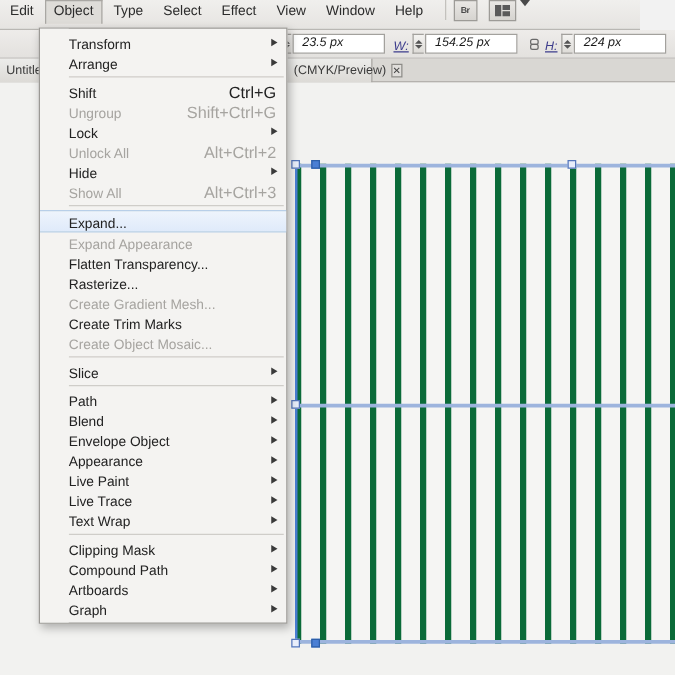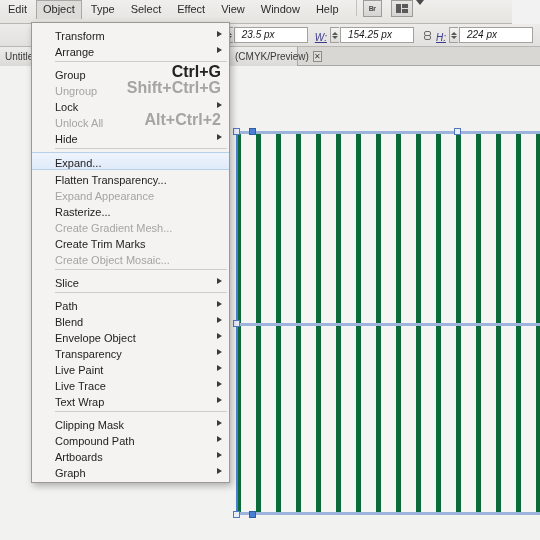--- a/index.html
+++ b/index.html
@@ -194,21 +194,21 @@
     position: relative;
     height: 16px;
     display: flex; align-items: flex-end;
     padding-left: 23px; padding-right: 8px;
     font-size: 11px; color: #222;
     white-space: nowrap;
   }
   .dd-item .lbl { flex: 0 0 auto; }
   .dd-item .sc {
     margin-left: auto;
-    font-size: 16px; color: #222; font-weight: bold;
+    font-size: 13px; color: #222;
   }
   .dd-item.disabled .lbl,
   .dd-item.disabled .sc { color: #a6a4a0; }
   .dd-item.highlight {
     background: linear-gradient(to bottom,#eef4fc,#dfeafa);
     border-top: 1px solid #b8cfe8;
     border-bottom: 1px solid #b8cfe8;
     height: 18px;
   }
   .dd-arrow {
@@ -337,49 +337,53 @@
   <div class="dd-item">
         <span class="lbl">Transform</span>
         <span class="dd-arrow"></span>
       </div>
       <div class="dd-item">
         <span class="lbl">Arrange</span>
         <span class="dd-arrow"></span>
       </div>
       <div class="dd-sep"></div>
       <div class="dd-item">
-        <span class="lbl">Group</span>
+        <span class="lbl">Shift</span>
         <span class="sc">Ctrl+G</span>
       </div>
       <div class="dd-item disabled">
         <span class="lbl">Ungroup</span>
         <span class="sc">Shift+Ctrl+G</span>
       </div>
       <div class="dd-item">
         <span class="lbl">Lock</span>
         <span class="dd-arrow"></span>
       </div>
       <div class="dd-item disabled">
         <span class="lbl">Unlock All</span>
         <span class="sc">Alt+Ctrl+2</span>
       </div>
       <div class="dd-item">
         <span class="lbl">Hide</span>
         <span class="dd-arrow"></span>
+      </div>
+      <div class="dd-item disabled">
+        <span class="lbl">Show All</span>
+        <span class="sc">Alt+Ctrl+3</span>
       </div>
       <div class="dd-sep"></div>
       <div class="dd-item highlight">
         <span class="lbl">Expand...</span>
       </div>
+      <div class="dd-item disabled">
+        <span class="lbl">Expand Appearance</span>
+      </div>
       <div class="dd-item">
         <span class="lbl">Flatten Transparency...</span>
       </div>
-      <div class="dd-item disabled">
-        <span class="lbl">Expand Appearance</span>
-      </div>
       <div class="dd-item">
         <span class="lbl">Rasterize...</span>
       </div>
       <div class="dd-item disabled">
         <span class="lbl">Create Gradient Mesh...</span>
       </div>
       <div class="dd-item">
         <span class="lbl">Create Trim Marks</span>
       </div>
       <div class="dd-item disabled">
@@ -397,21 +401,21 @@
       </div>
       <div class="dd-item">
         <span class="lbl">Blend</span>
         <span class="dd-arrow"></span>
       </div>
       <div class="dd-item">
         <span class="lbl">Envelope Object</span>
         <span class="dd-arrow"></span>
       </div>
       <div class="dd-item">
-        <span class="lbl">Transparency</span>
+        <span class="lbl">Appearance</span>
         <span class="dd-arrow"></span>
       </div>
       <div class="dd-item">
         <span class="lbl">Live Paint</span>
         <span class="dd-arrow"></span>
       </div>
       <div class="dd-item">
         <span class="lbl">Live Trace</span>
         <span class="dd-arrow"></span>
       </div>

